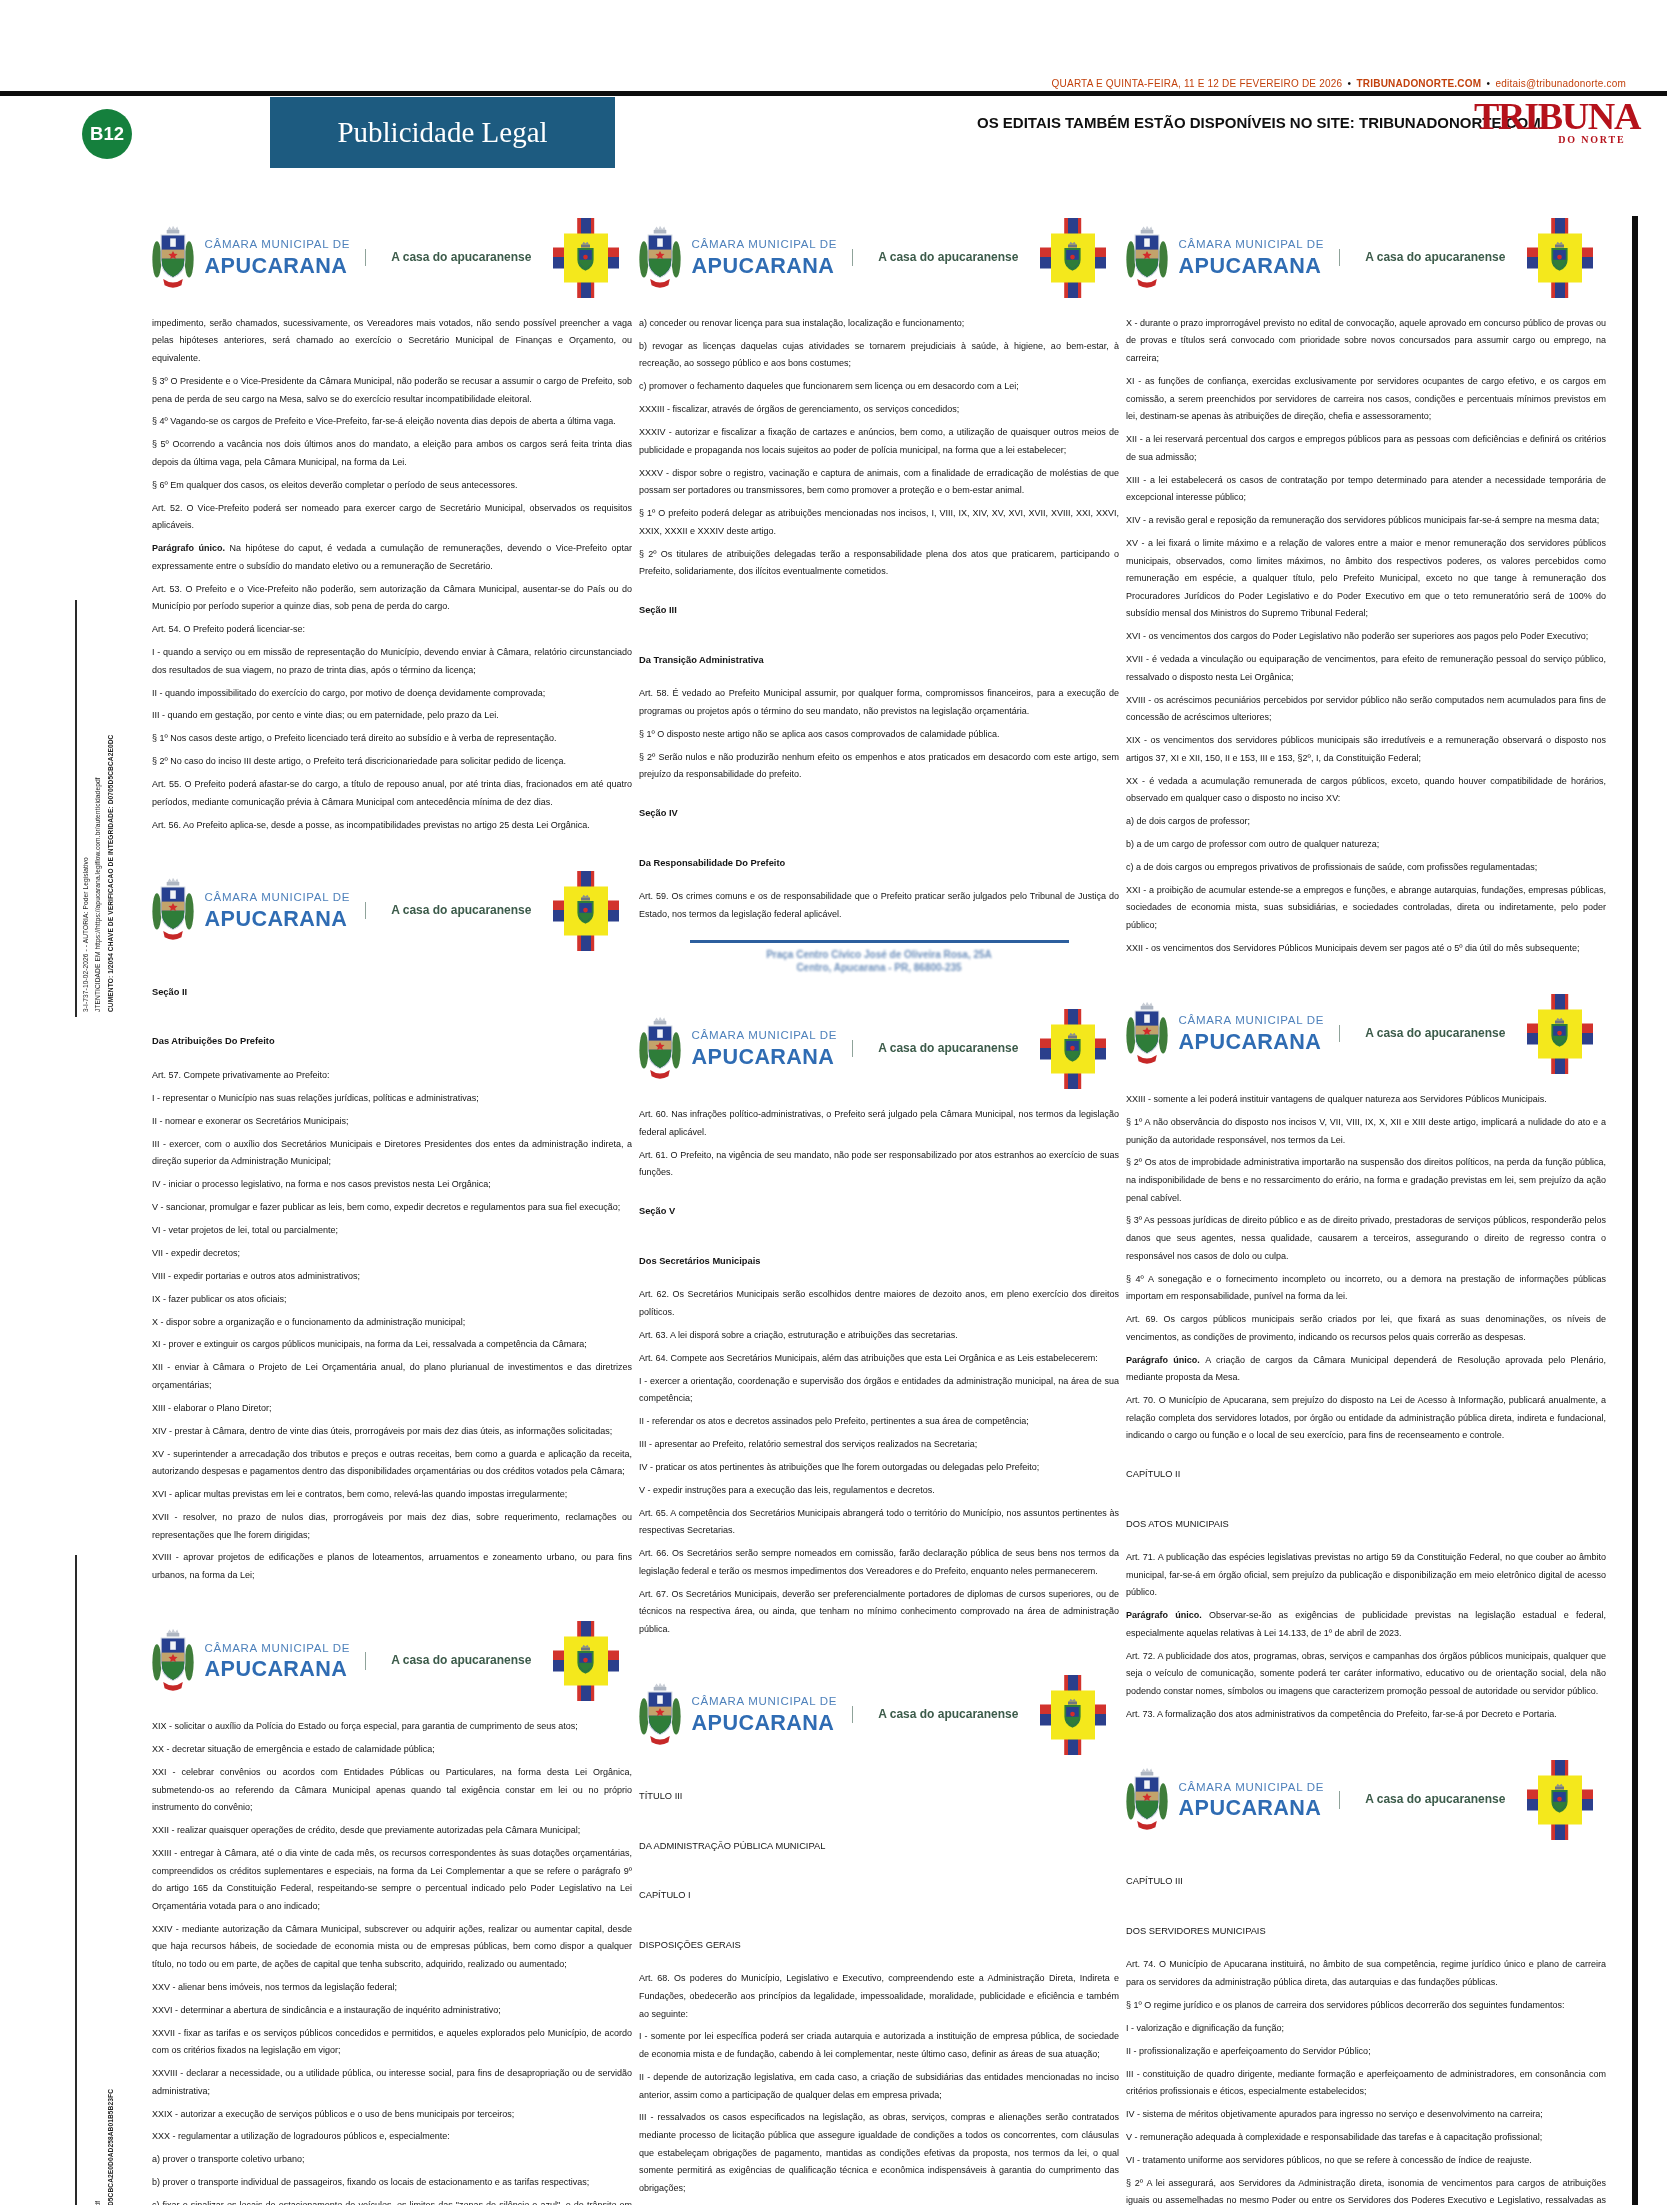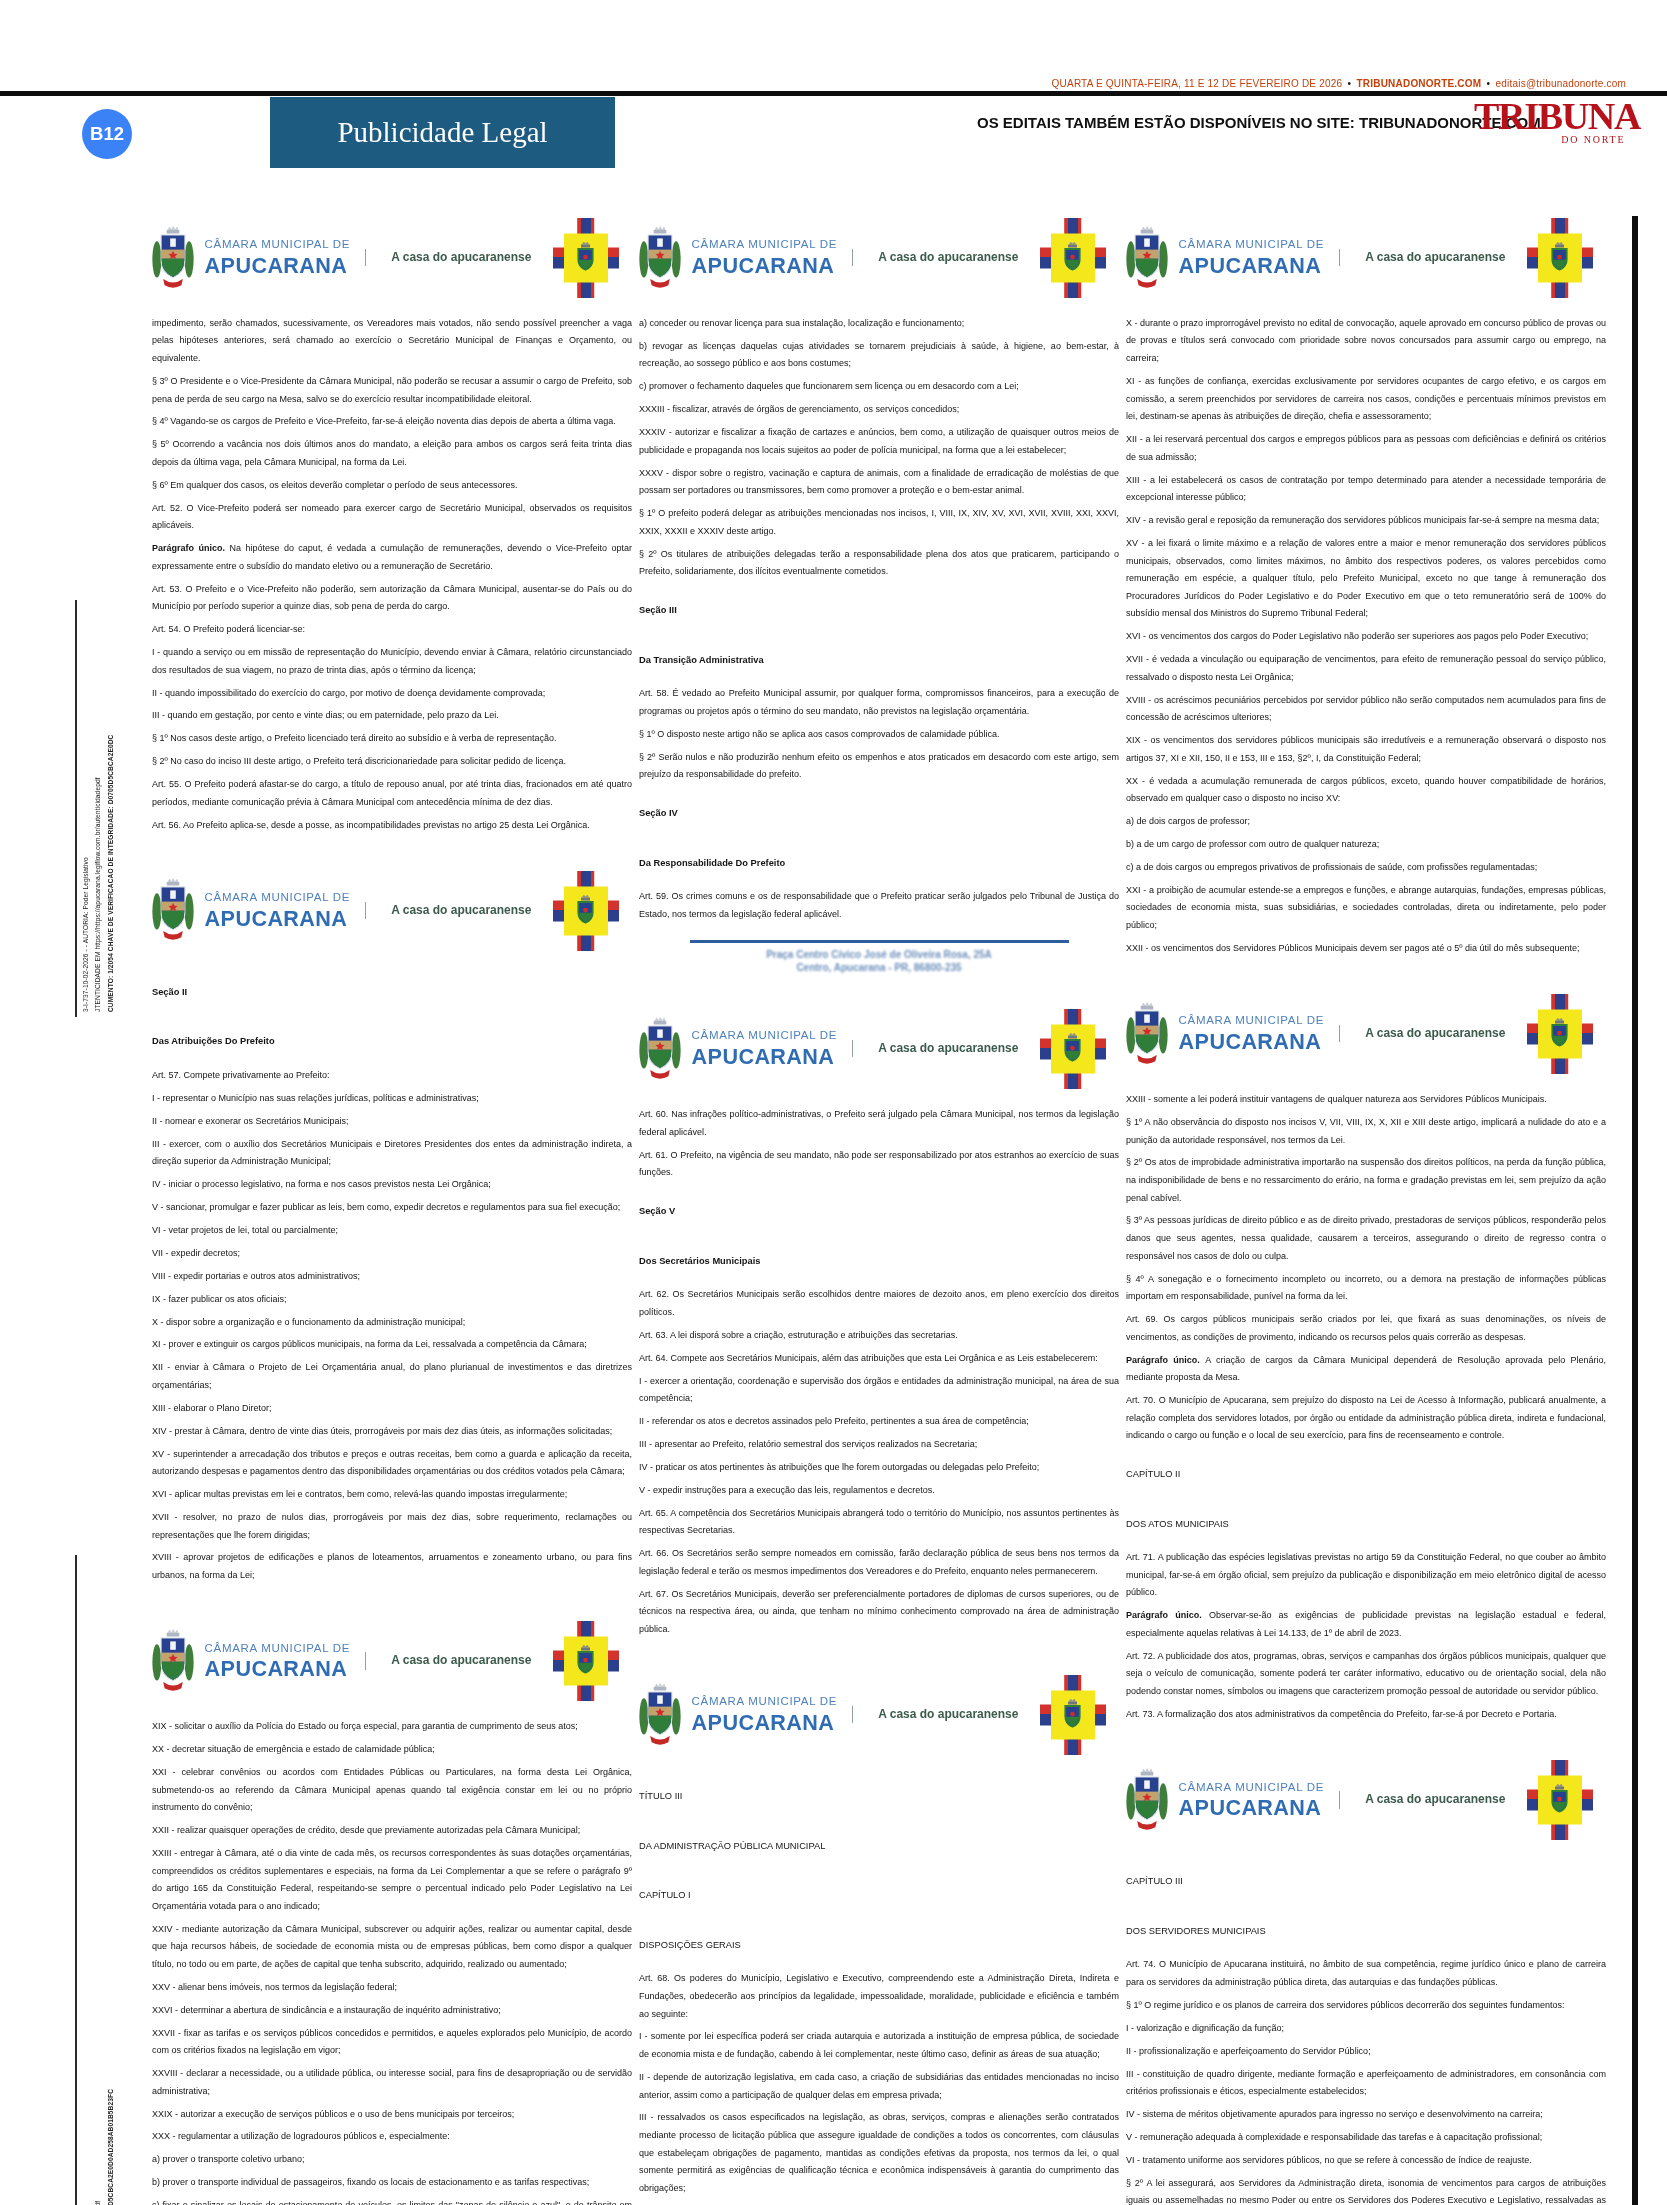--- a/index.html
+++ b/index.html
@@ -6,29 +6,29 @@
   html,body{margin:0;padding:0;background:#ffffff}
   .page{position:relative;width:1667px;height:2840px;background:#fff;overflow:hidden;
         font-family:"Liberation Sans",sans-serif;color:#141414}
 
   
   .m-date{position:absolute;top:78px;right:41px;font-size:10px;color:#c2410c;letter-spacing:0.2px;white-space:nowrap}
   .m-date b{font-weight:bold}
   .bullet::before{content:"\2022";margin:0 5.3px;color:#111}
   .rule-top{position:absolute;left:0;top:91px;width:1667px;height:4.9px;background:#0d0d0d}
   .b12{position:absolute;left:82px;top:109px;width:50px;height:50px;border-radius:50%;
-       background:#3b82f6;color:#fff;font-weight:bold;font-size:18.5px;
+       background:#15803d;color:#fff;font-weight:bold;font-size:18.5px;
        display:flex;align-items:center;justify-content:center}
   .pl-box{position:absolute;left:270px;top:97px;width:345px;height:71px;background:#1d5b80;
           color:#fff;font-family:"Liberation Serif",serif;font-size:29px;
           display:flex;align-items:center;justify-content:center;white-space:nowrap}
   .editais{position:absolute;top:114px;left:977px;font-size:15px;font-weight:bold;color:#101010;white-space:nowrap}
   .tribuna{position:absolute;top:99px;left:1474px;width:154px;color:#b5121b;font-family:"Liberation Serif",serif}
   .tribuna .t1{font-size:38px;font-weight:bold;letter-spacing:-1.3px;line-height:35px;text-align:center}
-  .tribuna .t2{font-size:10px;font-weight:normal;text-align:right;letter-spacing:1.8px;padding-right:2.6px}
+  .tribuna .t2{font-size:10px;font-weight:bold;text-align:right;letter-spacing:1.8px;padding-right:2.6px}
 
   
   .border-right{position:absolute;left:1632px;top:216px;width:5.7px;height:2610px;background:#0e0e0e}
   .bl1{position:absolute;left:75px;top:600px;width:1.8px;height:417px;background:#2a2a2a}
   .bl2{position:absolute;left:75px;top:1555px;width:1.8px;height:935px;background:#2a2a2a}
 
   
   .vstrip{position:absolute;font-size:6.6px;color:#222;white-space:nowrap;letter-spacing:0.1px;
           transform:rotate(-90deg);transform-origin:0 0}
   .vstrip.bd{font-weight:bold}

